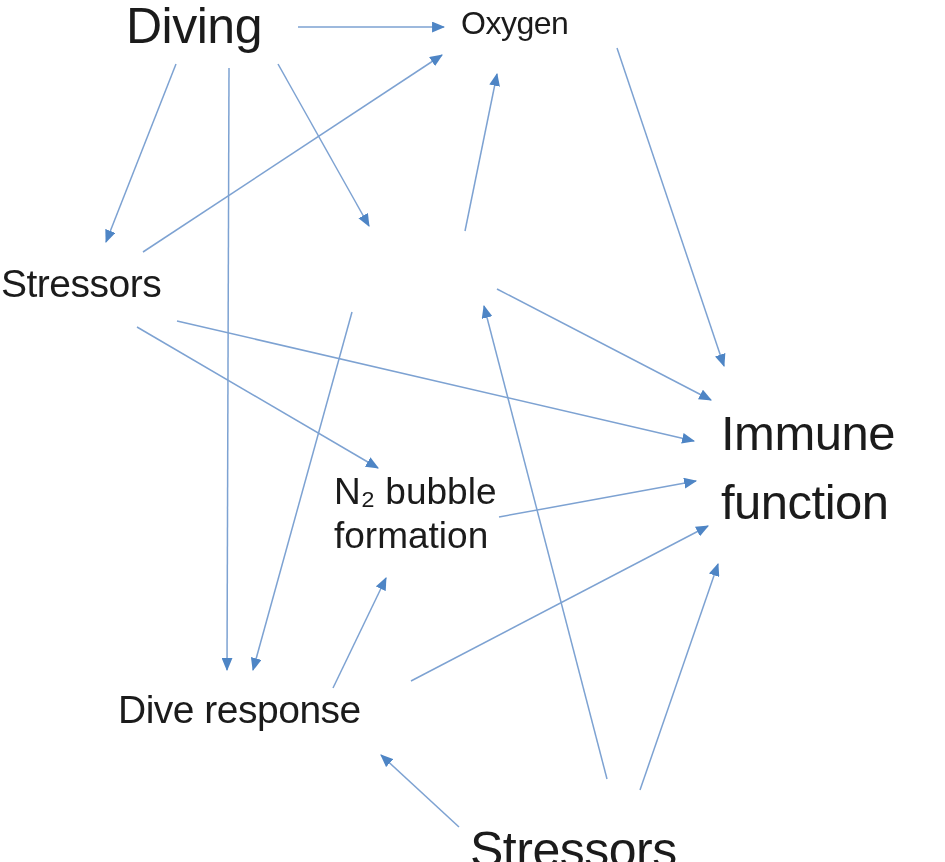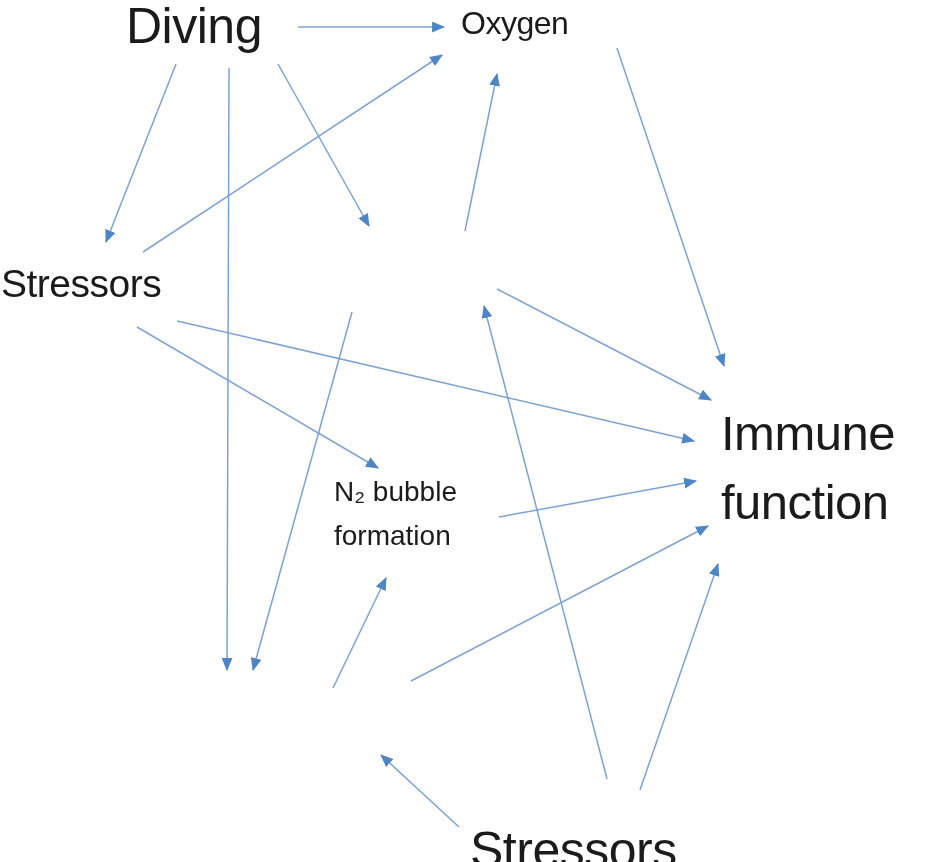--- a/index.html
+++ b/index.html
@@ -30,21 +30,21 @@
     letter-spacing: -0.5px;
   }
   .node.wrap {
     white-space: normal;
   }
   .node-diving    { left: 126px; top: -2px;  font-size: 50px; }
   .node-oxygen    { left: 461px; top: 6px;   font-size: 32px; }
   .node-pressure  { left: 1px;   top: 262px; font-size: 39px; }
   .node-activity  { left: 328px; top: 249px; font-size: 37px; }
   .node-immune    { left: 721px; top: 399px; font-size: 49px; line-height: 69px; width: 235px; }
-  .node-n2        { left: 334px; top: 470px; font-size: 28px; line-height: 44px; width: 165px; letter-spacing: 0; }
+  .node-n2        { left: 334px; top: 470px; font-size: 37px; line-height: 44px; width: 165px; letter-spacing: 0; }
   .node-dive-response { left: 118px; top: 688px; font-size: 39px; }
   .node-stressors { left: 470px; top: 798px; font-size: 50px; margin-top: 24px; }
 </style>
 </head>
 <body>
 
 <div class="canvas">
 
   <svg class="edges-layer" width="945" height="862" viewBox="0 0 945 862" xmlns="http://www.w3.org/2000/svg">
     <defs>
@@ -74,15 +74,16 @@
   </svg>
 
   <div class="node node-diving">Diving</div>
   <div class="node node-oxygen">Oxygen</div>
   <div class="node node-pressure">Stressors</div>
   <div class="node node-immune wrap">Immune function</div>
   <div class="node node-n2 wrap">
     <span>N₂ bubble</span><br>
     <span>formation</span>
   </div>
+  <div class="node node-dive-response">Dive response</div>
   <div class="node node-stressors">Stressors</div>
 
 </div>
 
 </body></html>

